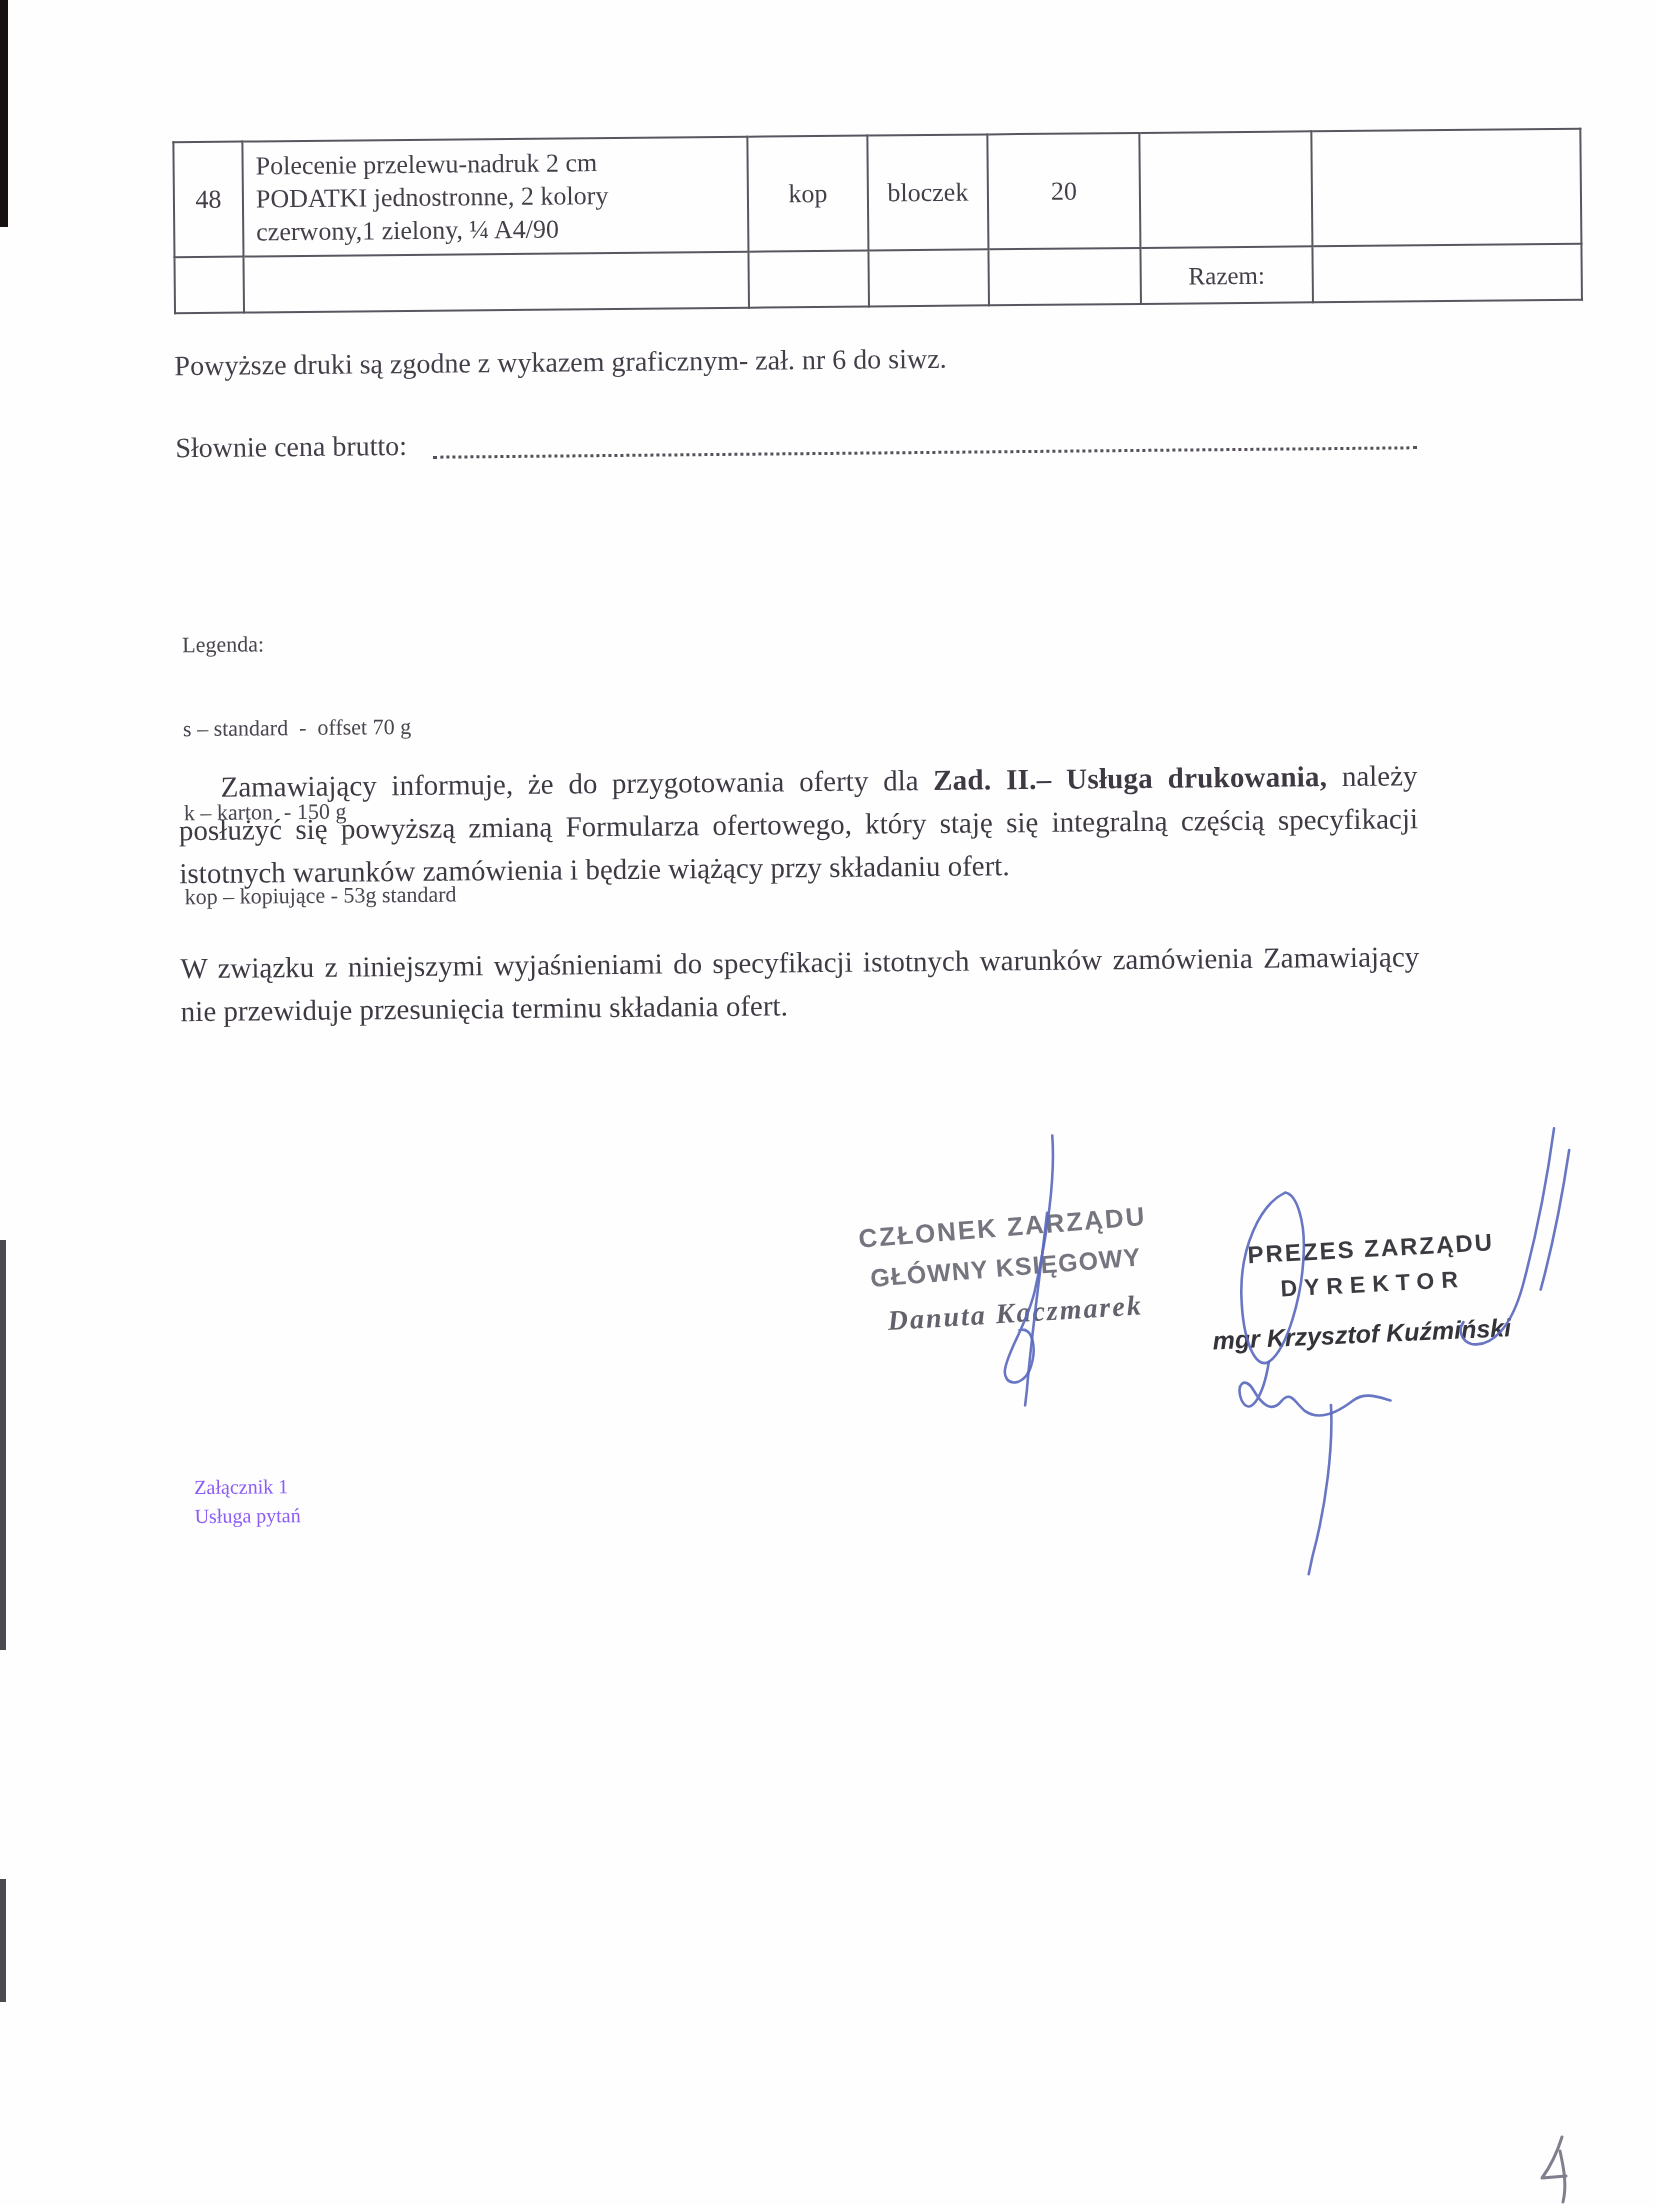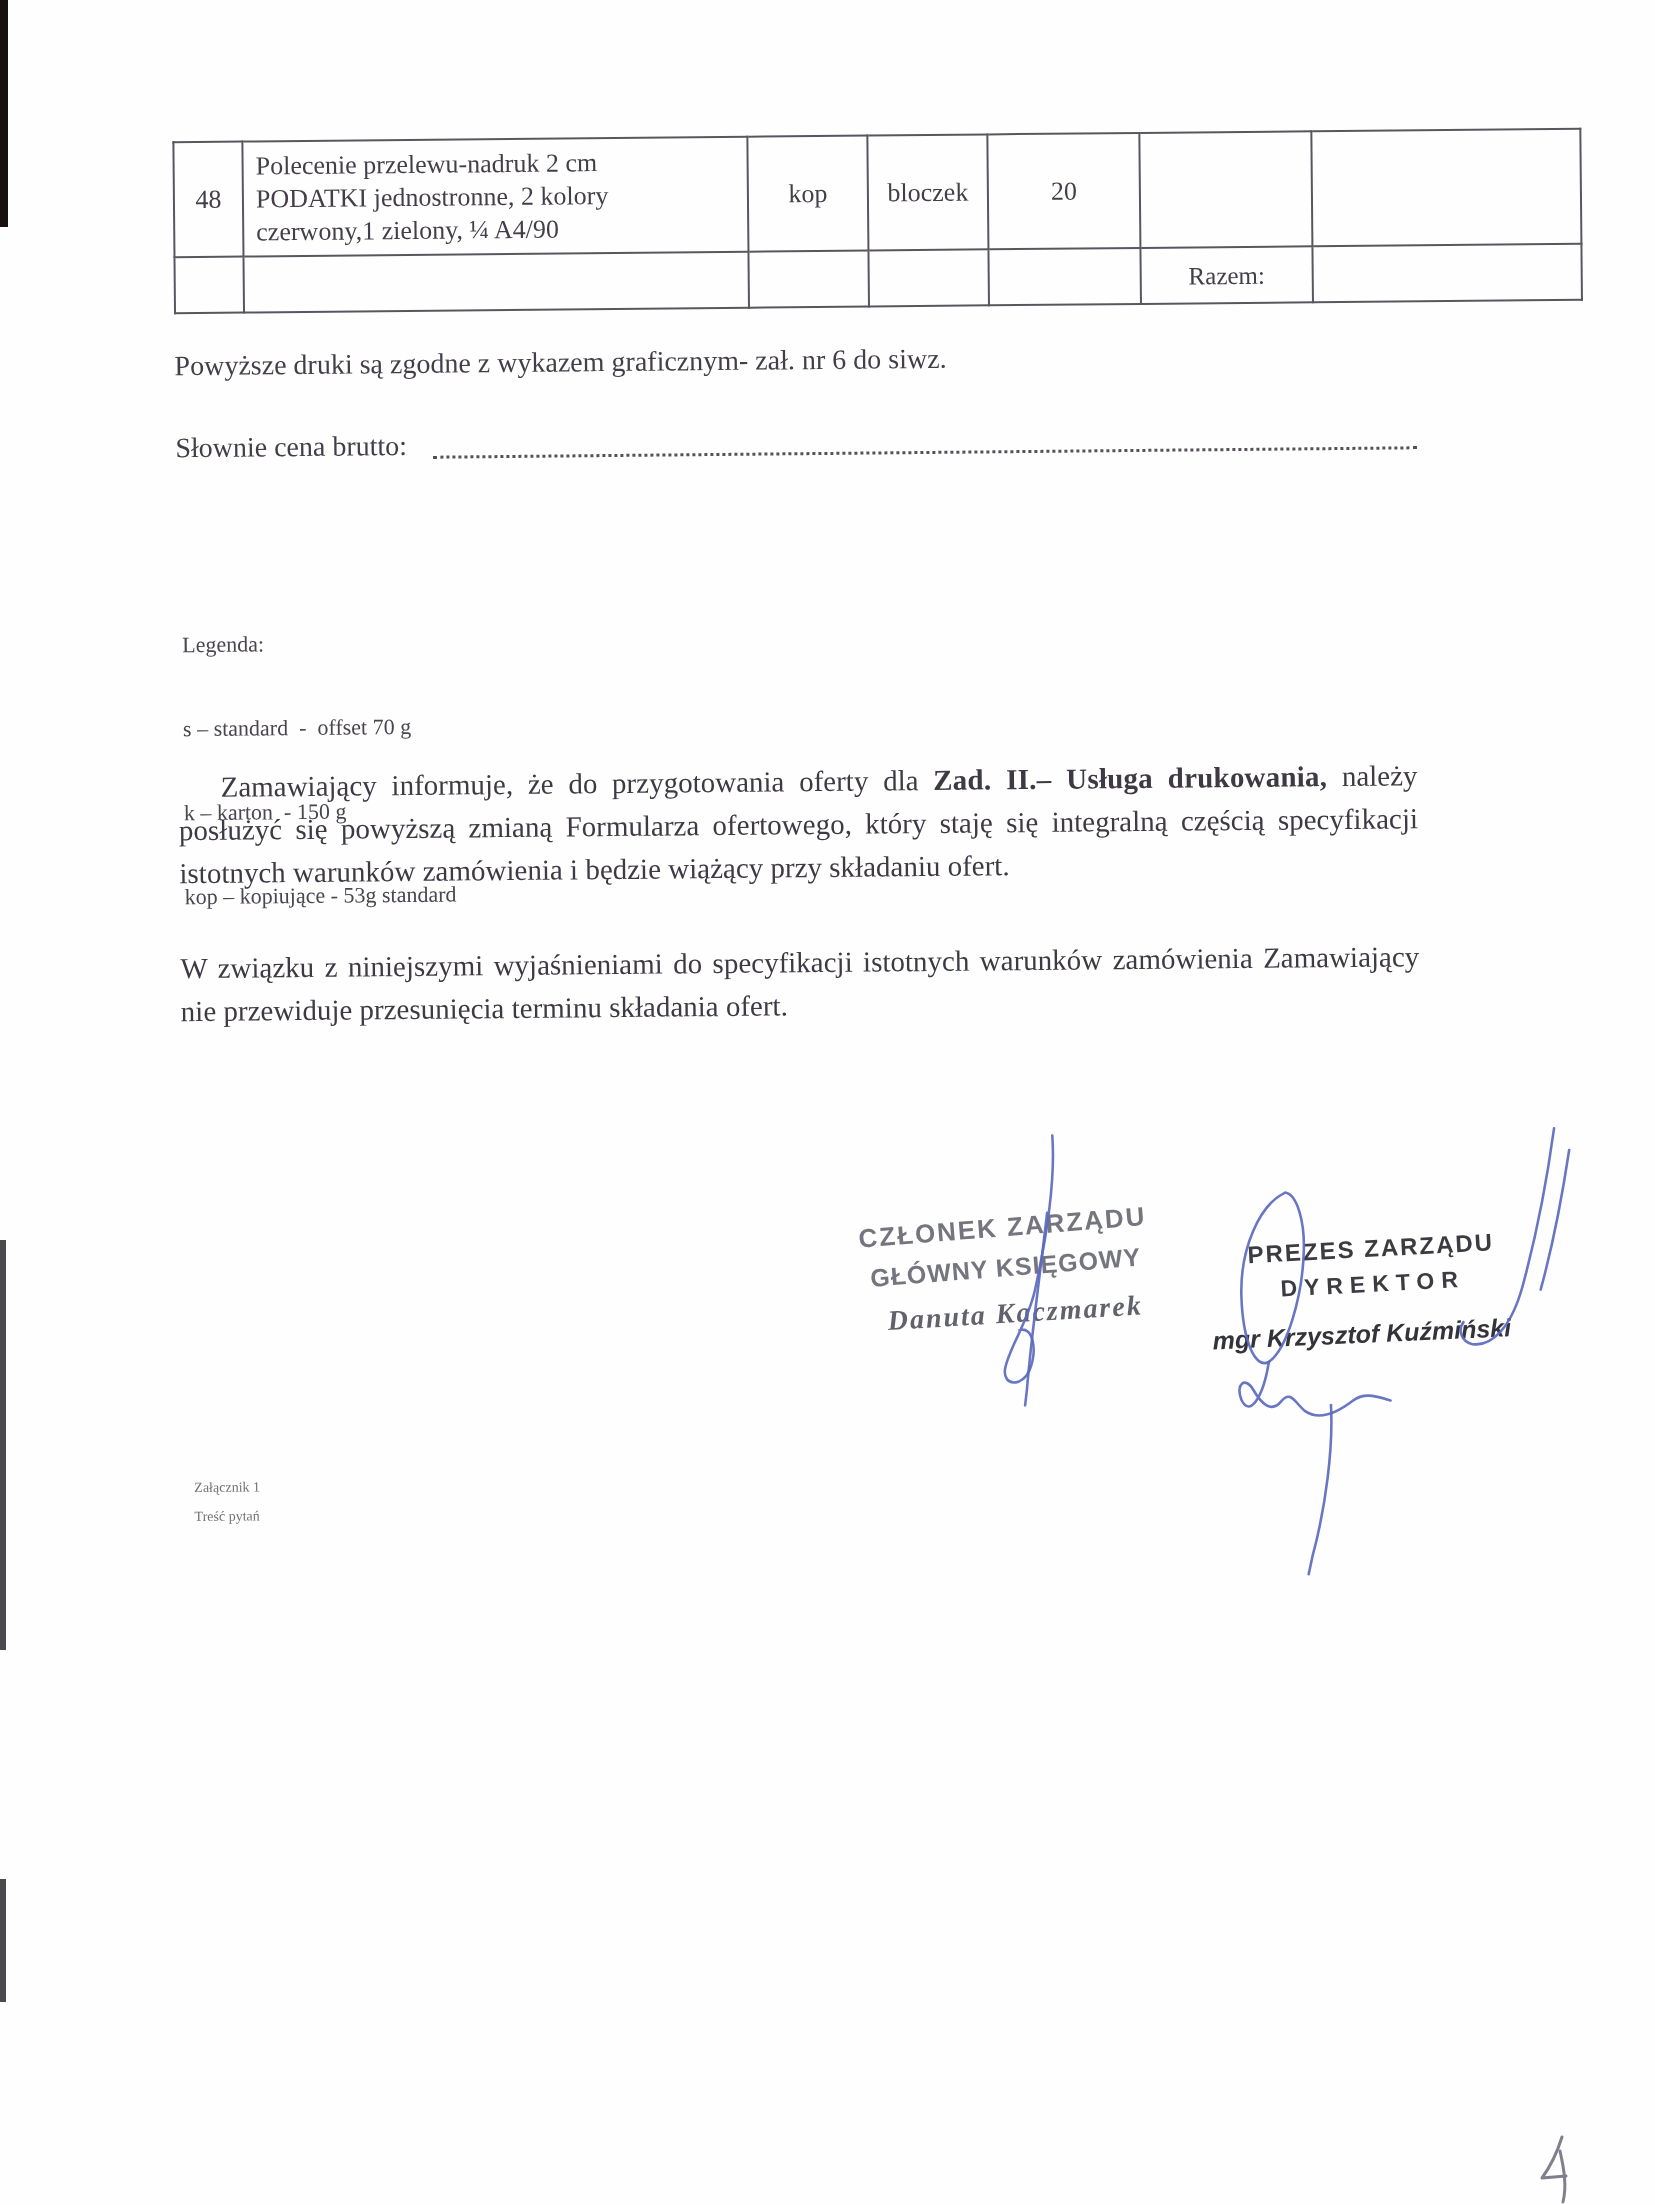--- a/index.html
+++ b/index.html
@@ -50,21 +50,21 @@
   .stamp-right{left:1246px;top:1246px;width:249px;color:#3b3b42;transform:rotate(-2.5deg);}
   .stamp-right .s1{font-size:24px;letter-spacing:2px;}
   .stamp-right .s2{font-size:23px;letter-spacing:7px;margin-top:8px;}
   .name-right{position:absolute;left:1206px;top:1331px;width:308px;text-align:center;
     font-family:"Liberation Sans", sans-serif;font-style:italic;font-weight:600;
     font-size:25px;color:#33333a;transform:rotate(-2deg);}
 
   .sig{position:absolute;}
   .sig path{fill:none;stroke-width:2.6;stroke-linecap:round;stroke-linejoin:round;opacity:.92;}
 
-  .attachment{position:absolute;left:191px;top:1473px;font-size:14px;line-height:29px;color:#737373;}
+  .attachment{position:absolute;left:191px;top:1473px;font-size:20px;line-height:29px;color:#8b5cf6;}
 
   .pagenum{position:absolute;left:1532px;top:2131px;}
   .pagenum path{fill:none;stroke-width:3;stroke-linecap:round;stroke-linejoin:round;}
 </style>
 </head>
 <body>
 
 <div class="page">
 
   <div class="edge-bar b1"></div>
@@ -145,21 +145,21 @@
     <svg class="sig" style="left:1219px;top:1129px;" width="358" height="498" viewBox="0 0 360 500">
       <path d="M 66 74 C 40 86, 20 130, 21 178 C 22 222, 34 252, 48 244 C 66 232, 82 180, 84 136 C 86 104, 78 76, 66 74" stroke="#5b6abe"></path>
       <path d="M 48 244 C 42 280, 28 300, 20 282 C 14 266, 24 258, 32 272 C 40 286, 50 296, 60 284 C 70 272, 74 286, 84 294 C 98 304, 116 296, 132 284 C 144 275, 156 280, 170 284" stroke="#5b6abe"></path>
       <path d="M 110 288 C 112 330, 104 390, 90 440 L 86 458" stroke="#5b6abe"></path>
       <path d="M 337 12 C 330 60, 318 120, 304 170 C 292 212, 272 232, 252 228 C 242 225, 238 214, 244 206" stroke="#5b6abe"></path>
       <path d="M 352 34 C 344 84, 334 132, 322 174" stroke="#5b6abe"></path>
     </svg>
 
     <div class="attachment">
       <div>Załącznik 1</div>
-      <div>Treść pytań</div>
+      <div>Usługa pytań</div>
     </div>
 
   </div>
 
   <svg class="pagenum" width="60" height="78" viewBox="0 0 60 78">
     <path d="M 30 6 C 25 22, 18 36, 10 47 L 34 45" stroke="#7f7f8d"></path>
     <path d="M 28 20 C 32 38, 35 55, 31 71" stroke="#7f7f8d"></path>
   </svg>
 
 </div>

